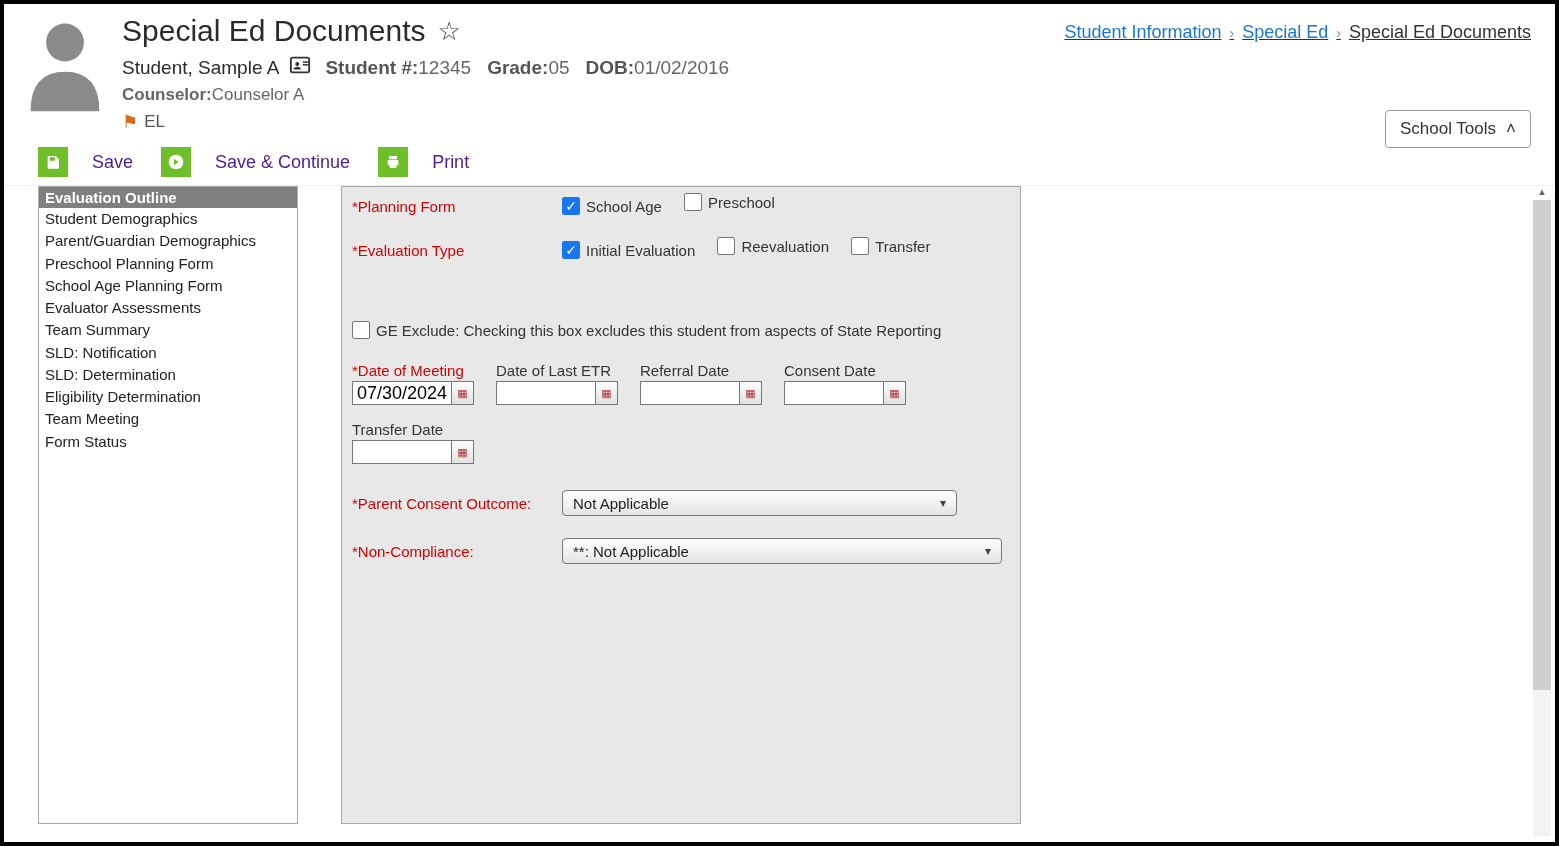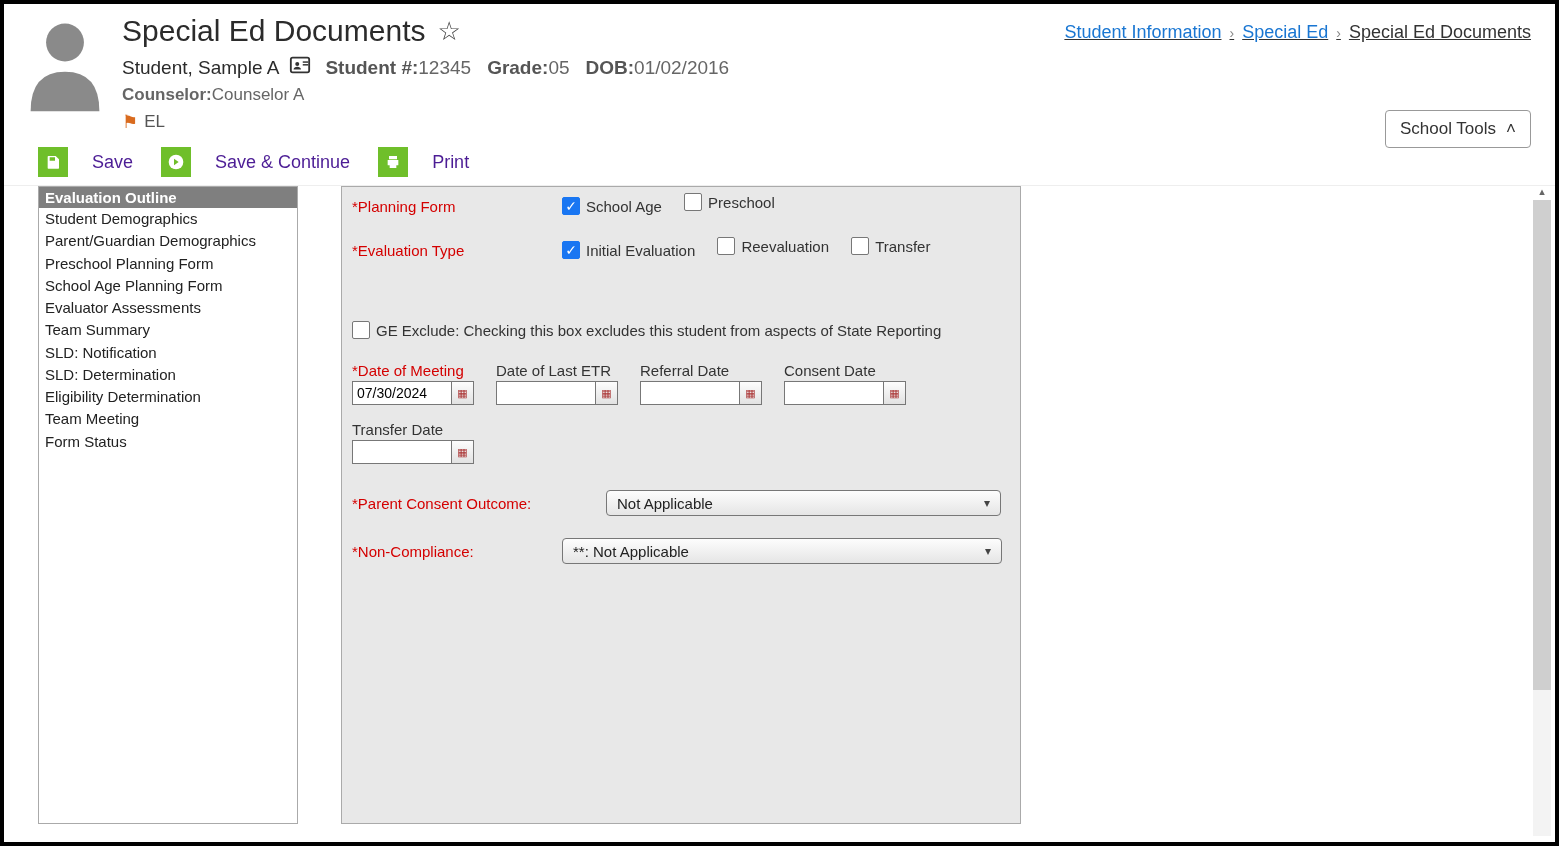--- a/index.html
+++ b/index.html
@@ -97,21 +97,21 @@
   }
   .cbox.checked { background:#1976f2; border-color:#1976f2; color:#fff;}
   .full-row { padding: 18px 10px 6px 10px; }
   .ge-row .cbox { vertical-align:middle;}
   .dates-row { display:flex; gap:22px; padding:6px 10px 2px 10px; flex-wrap:wrap;}
   .dfield { display:flex; flex-direction:column; }
   .dfield .dl { margin-bottom:2px;}
   .dinput-wrap { display:flex; }
   .dinput {
     width:100px; height:24px; border:1px solid #777; background:#fff;
-    padding:1px 4px; font-size:14px;
+    padding:1px 4px; font-size:18px;
   }
   .cal-btn {
     width:22px; height:24px; border:1px solid #777; border-left:none;
     background:linear-gradient(#fdfdfd,#e2e2e2);
     display:flex; align-items:center; justify-content:center; font-size:11px; color:#a33;
   }
   .sel-row { display:flex; align-items:center; padding:14px 10px 2px 10px;}
   .select {
     height:26px; border:1px solid #777; border-radius:4px;
     background:linear-gradient(#fdfdfd,#e5e5e5);
@@ -309,21 +309,21 @@
           <span class="dl">Transfer Date</span>
           <span class="dinput-wrap">
             <input class="dinput" style="">
             <span class="cal-btn">▦</span>
           </span>
         </div>
       </div>
 
       <div class="sel-row" style="padding-top:24px;">
         <div class="flabel req">*Parent Consent Outcome:</div>
-        <div class="select" style="width:395px;margin-left:44px;">
+        <div class="select" style="width:395px;">
           <span>Not Applicable</span>
           <span class="caret">▾</span>
         </div>
       </div>
 
       <div class="sel-row" style="padding-top:20px;">
         <div class="flabel req">*Non-Compliance:</div>
         <div class="select" style="width:440px;">
           <span>**: Not Applicable</span>
           <span class="caret">▾</span>

